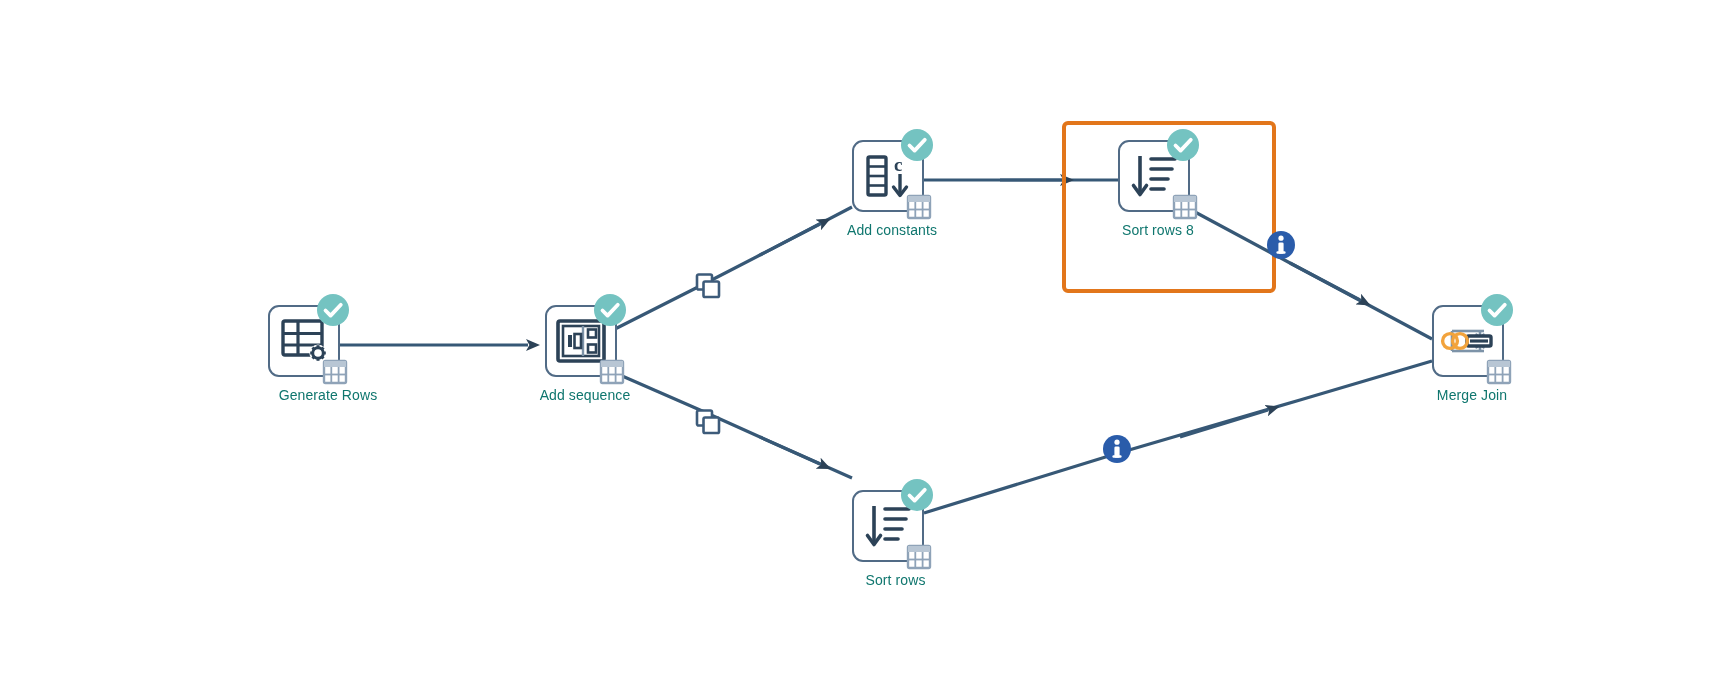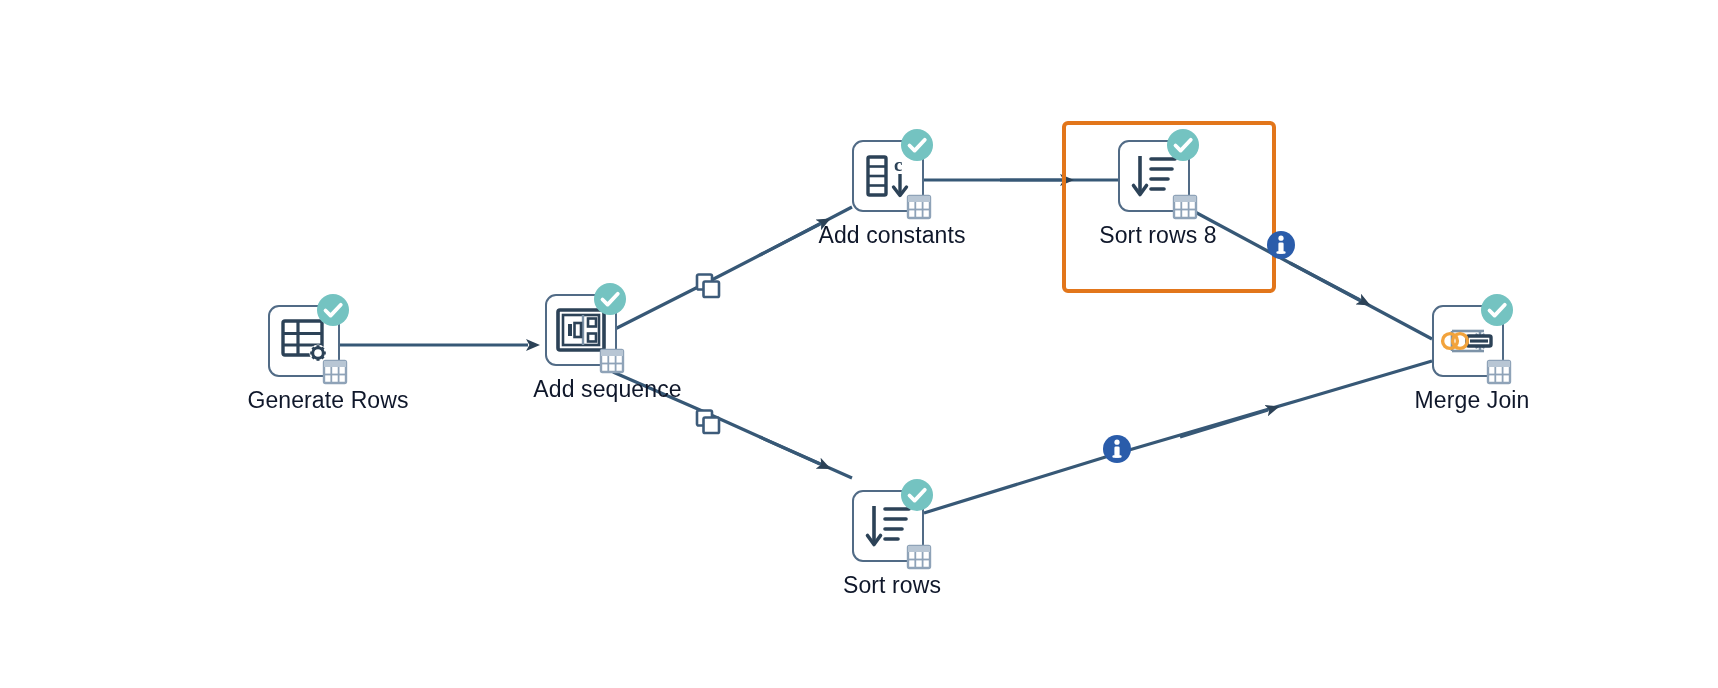--- a/index.html
+++ b/index.html
@@ -60,22 +60,22 @@
     top: 52px;
     width: 30px;
     height: 30px;
   }
   .node-label {
     position: absolute;
     top: 82px;
     left: 50%;
     transform: translateX(-50%);
     white-space: nowrap;
-    font-size: 23px;
-    color: #0f172a;
+    font-size: 14px;
+    color: #0f766e;
     letter-spacing: 0.1px;
   }
   .selection-box {
     position: absolute;
     box-sizing: border-box;
     border: 4px solid #e2761b;
     border-radius: 6px;
     background: transparent;
   }
   .hop-badge {
@@ -192,21 +192,21 @@
     <svg class="preview-badge" viewBox="0 0 30 30" xmlns="http://www.w3.org/2000/svg">
       <rect x="4" y="4" width="22" height="22" rx="1.4" fill="#ffffff" stroke="#8fa3b8" stroke-width="2.4"></rect>
       <rect x="4" y="4" width="22" height="6" fill="#b8c6d4"></rect>
       <line x1="11.3" y1="10" x2="11.3" y2="26" stroke="#8fa3b8" stroke-width="1.8"></line>
       <line x1="18.6" y1="10" x2="18.6" y2="26" stroke="#8fa3b8" stroke-width="1.8"></line>
       <line x1="4" y1="17.5" x2="26" y2="17.5" stroke="#8fa3b8" stroke-width="1.8"></line>
     </svg>
     <div class="node-label">Generate Rows</div>
   </div>
 
-  <div class="node" style="left:545px; top:294px;padding-left:45px;">
+  <div class="node" style="left:545px; top:305px;">
     <div class="node-box"></div>
     <svg class="node-glyph" viewBox="0 0 72 72" xmlns="http://www.w3.org/2000/svg">
       <rect x="13" y="16" width="46" height="40" rx="2" fill="none" stroke="#2c4257" stroke-width="3.6"></rect>
       <rect x="18" y="21" width="36" height="30" fill="none" stroke="#2c4257" stroke-width="2.6"></rect>
       <line x1="38" y1="21" x2="38" y2="51" stroke="#7d93a8" stroke-width="2.4"></line>
       <rect x="23" y="30" width="4" height="12" fill="#2c4257"></rect>
       <rect x="29.5" y="29" width="6.5" height="14" fill="none" stroke="#2c4257" stroke-width="2.6"></rect>
       <rect x="43" y="24.5" width="8" height="8" fill="none" stroke="#2c4257" stroke-width="2.6"></rect>
       <rect x="43" y="39.5" width="8" height="8" fill="none" stroke="#2c4257" stroke-width="2.6"></rect>
     </svg>
@@ -266,21 +266,21 @@
     <svg class="preview-badge" viewBox="0 0 30 30" xmlns="http://www.w3.org/2000/svg">
       <rect x="4" y="4" width="22" height="22" rx="1.4" fill="#ffffff" stroke="#8fa3b8" stroke-width="2.4"></rect>
       <rect x="4" y="4" width="22" height="6" fill="#b8c6d4"></rect>
       <line x1="11.3" y1="10" x2="11.3" y2="26" stroke="#8fa3b8" stroke-width="1.8"></line>
       <line x1="18.6" y1="10" x2="18.6" y2="26" stroke="#8fa3b8" stroke-width="1.8"></line>
       <line x1="4" y1="17.5" x2="26" y2="17.5" stroke="#8fa3b8" stroke-width="1.8"></line>
     </svg>
     <div class="node-label">Sort rows 8</div>
   </div>
 
-  <div class="node" style="left:852px; top:490px;">
+  <div class="node" style="left:852px; top:490px;padding-left:7px;">
     <div class="node-box"></div>
     <svg class="node-glyph" viewBox="0 0 72 72" xmlns="http://www.w3.org/2000/svg">
       <line x1="22" y1="16" x2="22" y2="53" stroke="#2c4257" stroke-width="3.6"></line>
       <path d="M15.5,45.5 L22,54.5 L28.5,45.5" fill="none" stroke="#2c4257" stroke-width="3.6" stroke-linecap="round" stroke-linejoin="round"></path>
       <line x1="33" y1="19" x2="57" y2="19" stroke="#2c4257" stroke-width="3.6" stroke-linecap="round"></line>
       <line x1="33" y1="29" x2="54" y2="29" stroke="#2c4257" stroke-width="3.6" stroke-linecap="round"></line>
       <line x1="33" y1="39" x2="50" y2="39" stroke="#2c4257" stroke-width="3.6" stroke-linecap="round"></line>
       <line x1="33" y1="49" x2="46" y2="49" stroke="#2c4257" stroke-width="3.6" stroke-linecap="round"></line>
     </svg>
     <svg class="status-badge" viewBox="0 0 34 34" xmlns="http://www.w3.org/2000/svg">

